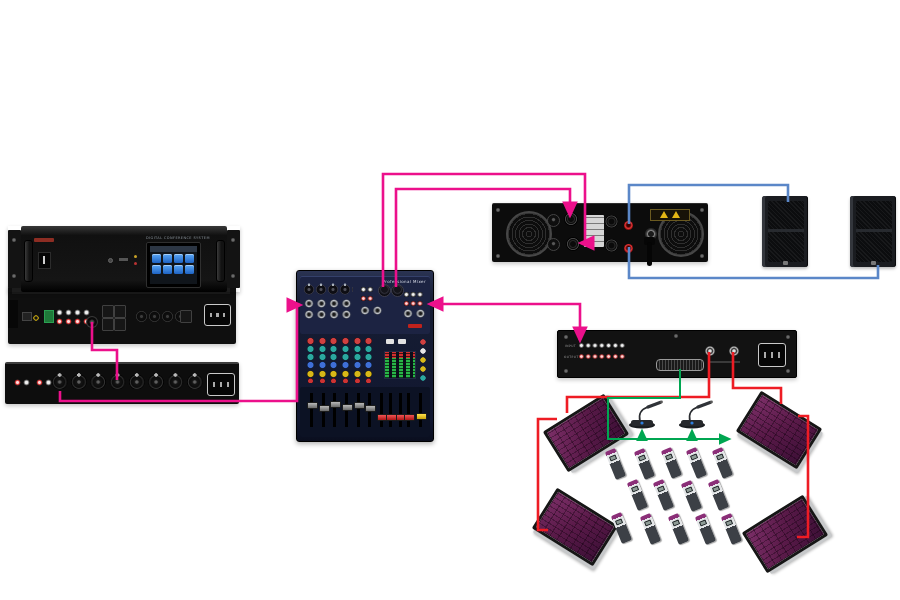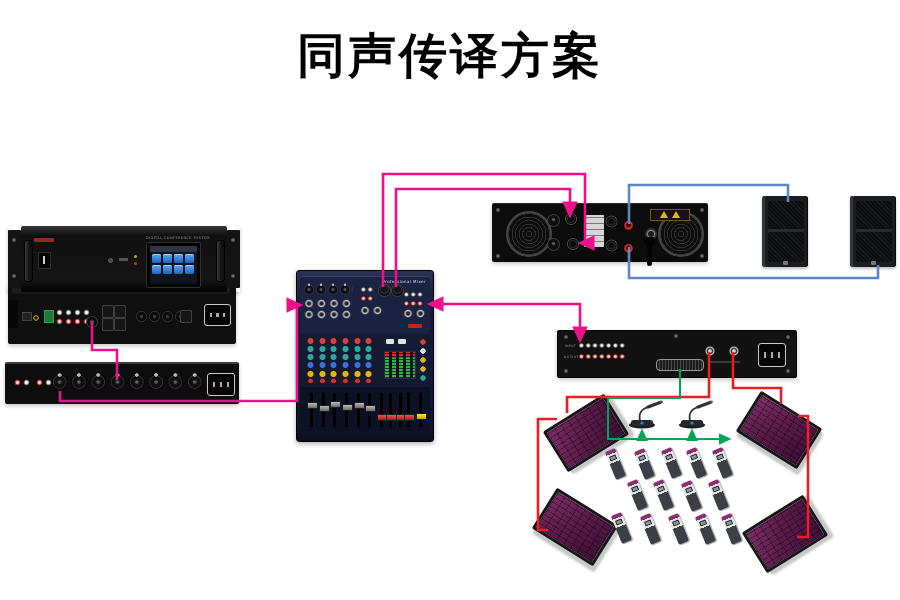--- a/index.html
+++ b/index.html
@@ -106,21 +106,20 @@
   .recv::after{content:'';position:absolute;left:2px;top:6px;width:7px;height:5px;background:#8e9c96;
       box-shadow:inset 0 0 0 1px #1f2327;border-radius:1px;}
   .mic{position:absolute;width:46px;height:30px;}
   svg.lines{position:absolute;left:0;top:0;pointer-events:none;}
 </style>
 </head>
 <body>
 
 <div class="stage">
 
-  <div class="title">同声传译方案</div>
 
   <div class="dev" style="left:8px;top:286px;width:228px;height:58px;background:#0f0f0f;border-radius:2px;">
     <div class="abs" style="left:4px;top:0;width:218px;height:8px;background:#1c1c1c;"></div>
     <div class="screw" style="left:40px;top:2px;"></div>
       <div class="screw" style="left:150px;top:2px;"></div>
     <div class="abs" style="left:0;top:14px;width:10px;height:28px;background:#070707;"></div>
     <div class="abs" style="left:14px;top:26px;width:8px;height:7px;background:#222;border:1px solid #444;"></div>
     <div class="abs" style="left:25px;top:29px;width:6px;height:6px;border-radius:50%;background:radial-gradient(circle,#111 1px,#d8b40a 2.4px,#222 3px);"></div>
     <div class="abs" style="left:36px;top:24px;width:8px;height:11px;background:#1f7a3a;border:1px solid #2aa152;"></div>
     <div class="row rca-w" style="left:47px;top:22px;width:36px;"></div>

